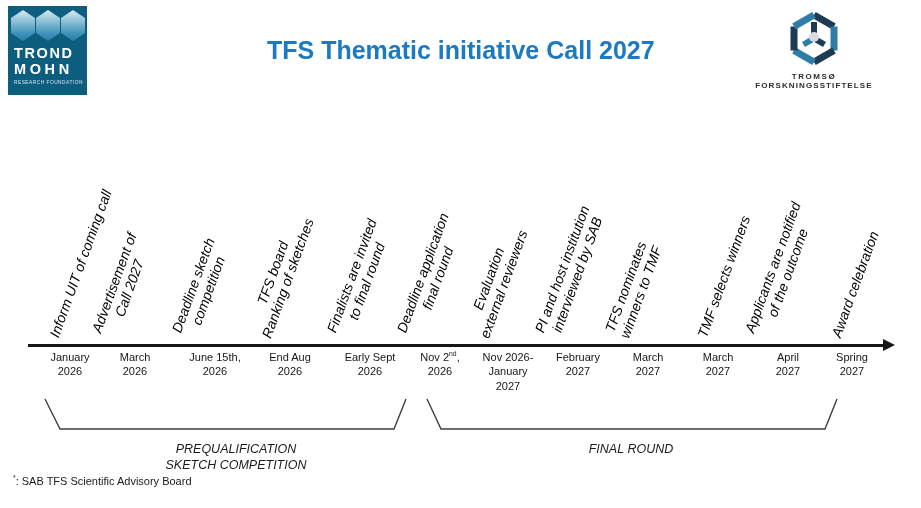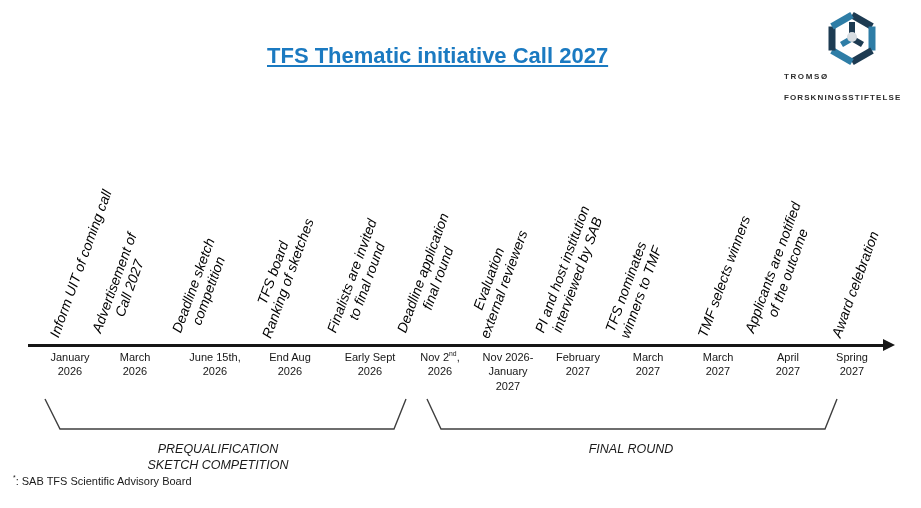--- a/index.html
+++ b/index.html
@@ -16,25 +16,25 @@
   .hex{
     width:24px;height:31px;margin-right:1px;
     clip-path:polygon(50% 0,100% 26%,100% 74%,50% 100%,0 74%,0 26%);
     background:linear-gradient(180deg,#d9ebf3 0%,#8fc2d8 35%,#3f93ba 75%,#2a7da6 100%);
   }
   .tm-line1{position:absolute;left:6px;top:39px;color:#fff;font-weight:bold;font-size:14.5px;letter-spacing:1.6px;}
   .tm-line2{position:absolute;left:6px;top:55px;color:#fff;font-weight:bold;font-size:14.5px;letter-spacing:3.6px;}
   .tm-line3{position:absolute;left:6px;top:74px;color:#d4e6ee;font-size:4.8px;letter-spacing:.5px;}
   .title-block{position:absolute;left:267px;top:35px;width:560px;}
   .title-main{font-size:17.5px;font-weight:bold;color:#0c0c0c;line-height:1.25;}
-  .title-sub{font-size:22px;font-weight:bold;color:#1b7ac1;line-height:1.2;margin-top:8px;text-decoration:underline;}
-  .tromso-logo{position:absolute;left:784px;top:8px;width:136px;}
+  .title-sub{font-size:25px;font-weight:bold;color:#1b7ac1;line-height:1.2;margin-top:0;}
+  .tromso-logo{position:absolute;left:746px;top:8px;width:136px;text-align:center;}
   .tromso-emblem{display:block;margin:2px auto 4px auto;}
   .tromso-line1{font-size:8px;font-weight:bold;letter-spacing:1.6px;color:#2e2e2e;}
-  .tromso-line2{font-size:8px;font-weight:bold;letter-spacing:1.1px;color:#2e2e2e;margin-top:12px;}
+  .tromso-line2{font-size:8px;font-weight:bold;letter-spacing:1.1px;color:#2e2e2e;margin-top:0;}
   
   .axis{position:absolute;left:28px;top:344px;width:857px;height:3px;background:#161616;}
   .axis-arrow{
     position:absolute;left:883px;top:339px;width:0;height:0;
     border-left:12px solid #161616;border-top:6.5px solid transparent;border-bottom:6.5px solid transparent;
   }
   .step{position:absolute;top:0;height:340px;width:0;}
   .step-label{
     position:absolute;bottom:0;white-space:nowrap;text-align:center;
     font-style:italic;font-size:14px;line-height:1.12;color:#000;
@@ -51,20 +51,30 @@
     position:absolute;top:441px;width:320px;text-align:center;
     font-style:italic;font-size:12.5px;line-height:1.3;color:#1a1a1a;
   }
   .footnote{position:absolute;left:13px;top:475px;font-size:11px;color:#1a1a1a;}
 </style>
 </head>
 <body>
 
 <div class="stage">
 
+  <div class="tm-logo" style="background: rgb(13, 94, 126);">
+    <div class="hex-row">
+      <div class="hex"></div>
+      <div class="hex"></div>
+      <div class="hex"></div>
+    </div>
+    <div class="tm-line1">TROND</div>
+    <div class="tm-line2">MOHN</div>
+    <div class="tm-line3">RESEARCH FOUNDATION</div>
+  </div>
 
   <div class="title-block">
     <div class="title-sub" style="color: rgb(27, 122, 193);">TFS Thematic initiative Call 2027</div>
   </div>
 
   <div class="tromso-logo">
     <svg class="tromso-emblem" width="56" height="58" viewBox="0 0 56 58">
       <g fill="none" stroke-linecap="butt">
         <path d="M28 5 L48 16.5" stroke="#1d3b52" stroke-width="7"></path>
         <path d="M48 16.5 L48 40.5" stroke="#2e7da6" stroke-width="7"></path>
@@ -145,18 +155,18 @@
     <div class="step-label" style="left: -8px;">Award celebration</div>
     <div class="step-date">Spring<br>2027</div>
   </div>
 </div>
 
   <svg class="braces" width="921" height="508" viewBox="0 0 921 508">
     <polyline id="brace0" fill="none" stroke="#3f3f3f" stroke-width="1.4" points="45,399 60,429 394,429 406,399"></polyline>
     <polyline id="brace1" fill="none" stroke="#3f3f3f" stroke-width="1.4" points="427,399 441,429 825,429 837,399"></polyline>
   </svg>
 
-  <div id="phase0" class="phase-label" style="left: 58px;">PREQUALIFICATION<br>SKETCH COMPETITION</div>
+  <div id="phase0" class="phase-label" style="left: 76px;">PREQUALIFICATION<br>SKETCH COMPETITION</div>
   <div id="phase1" class="phase-label" style="left: 471px;">FINAL ROUND</div>
 
   <div class="footnote"><sup>*</sup><span>: SAB TFS Scientific Advisory Board</span></div>
 
 </div>
 
 </body></html>

